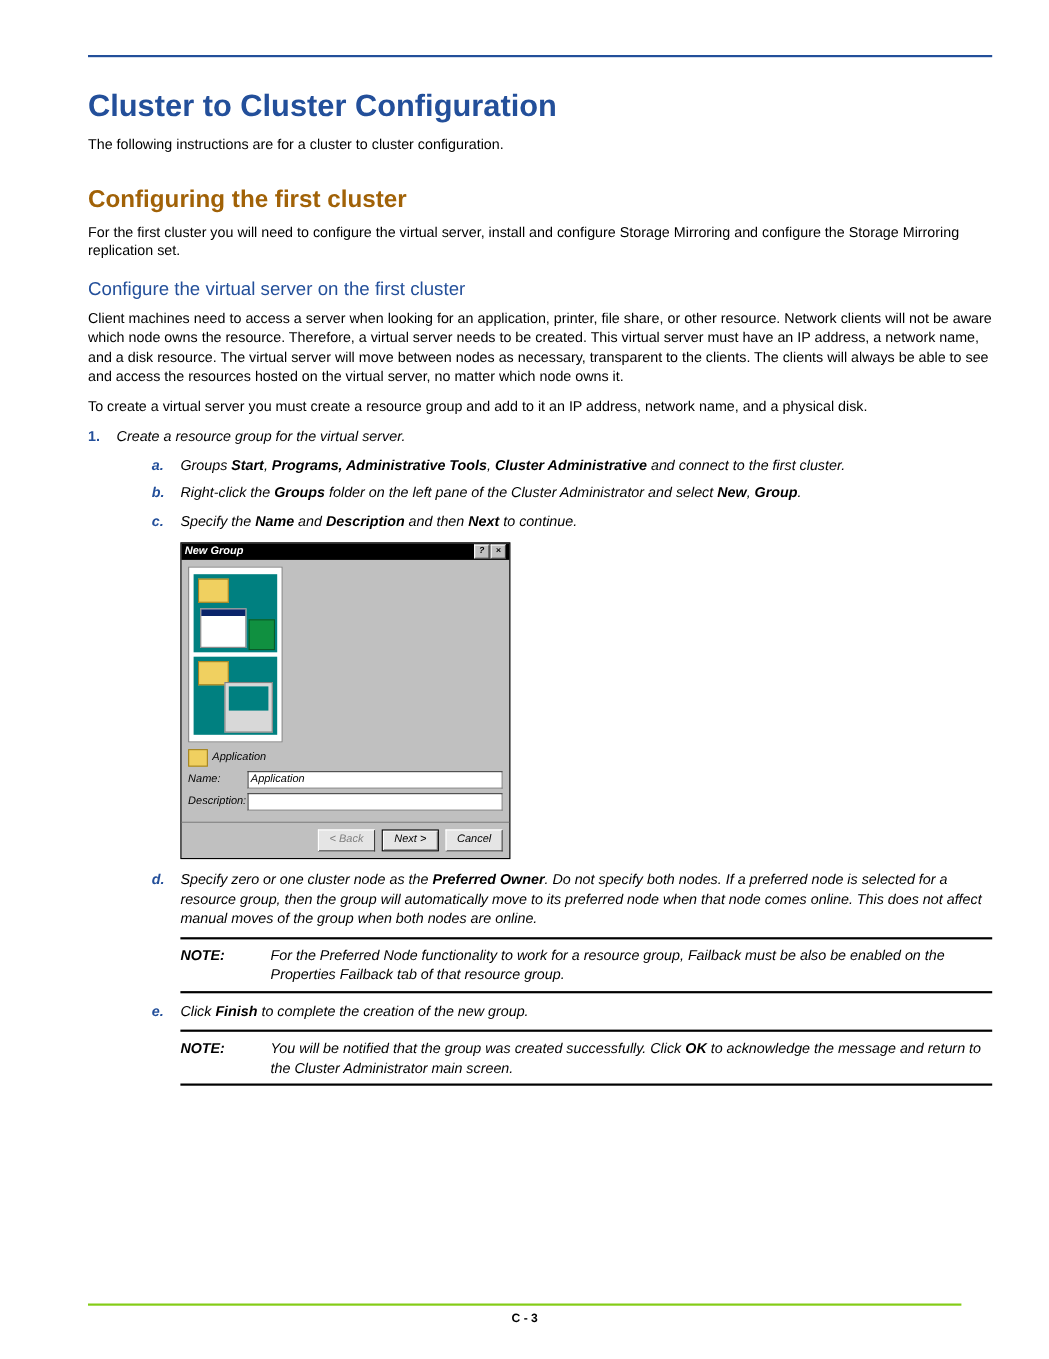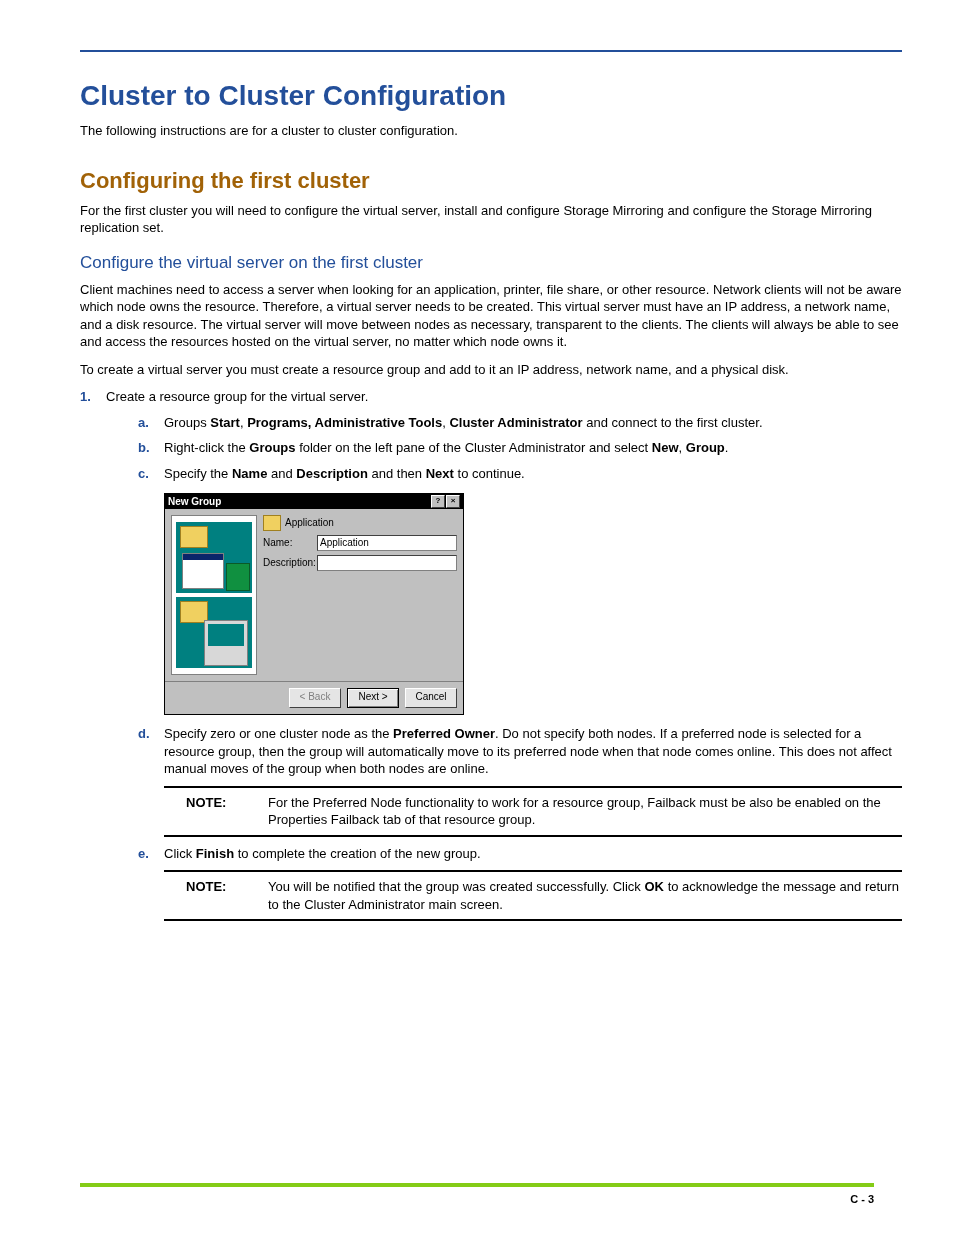--- a/index.html
+++ b/index.html
@@ -68,21 +68,21 @@
     display: flex;
     margin-bottom: 8px;
     font-size: 13px;
     line-height: 1.35;
   }
   .alpha-marker {
     color: #234f9a;
     font-weight: bold;
     min-width: 26px;
   }
-  .sub-content { flex: 1; }
+  .sub-content { flex: 1; font-style: italic; }
   b { font-weight: bold; }
   .dialog-wrap {
     margin: 10px 0 10px 58px;
   }
   .dialog {
     width: 298px;
     border: 1px solid #000;
     background: #c0c0c0;
     font-family: Tahoma, Arial, sans-serif;
   }
@@ -110,20 +110,21 @@
     font-size: 8px;
     line-height: 9px;
     text-align: center;
     color: #000;
     font-weight: bold;
   }
   .dlg-body {
     display: flex;
     padding: 6px;
     gap: 6px;
+    flex-direction: column;
   }
   .dlg-art {
     width: 86px;
     height: 160px;
     background: #fff;
     border: 1px solid #808080;
     display: flex;
     flex-direction: column;
     justify-content: space-between;
     padding: 4px;
@@ -234,28 +235,27 @@
     border-bottom: 2px solid #000;
     padding: 6px 0;
     font-size: 13px;
     line-height: 1.35;
     display: flex;
   }
   .note-label {
     font-weight: bold;
     width: 82px;
     flex-shrink: 0;
-    margin-left: 22px;
   }
   .note-text { flex: 1; }
   .footer {
     position: absolute;
     left: 80px; right: 80px; bottom: 30px;
-    border-top: 4px solid #84cc16;
-    text-align: right;
+    border-top: 2px solid #84cc16;
+    text-align: center;
     font-size: 11px;
     font-weight: bold;
     padding-top: 6px;
   }
 </style>
 </head>
 <body>
 <div class="page">
   <div class="top-rule"></div>
 
@@ -272,21 +272,21 @@
   <ol class="ol-num">
     <li>
       <span class="num-marker">1.</span>
       <div class="sub-content">
         <span>Create a resource group for the virtual server.</span>
 
         <ul class="sub-list">
           <li>
             <span class="alpha-marker">a.</span>
             <div class="sub-content">
-              <span>Groups</span> <b>Start</b><span>, </span><b>Programs, Administrative Tools</b><span>, </span><b>Cluster Administrator</b> <span>and connect to the first cluster.</span>
+              <span>Groups</span> <b>Start</b><span>, </span><b>Programs, Administrative Tools</b><span>, </span><b>Cluster Administrative</b> <span>and connect to the first cluster.</span>
             </div>
           </li>
           <li>
             <span class="alpha-marker">b.</span>
             <div class="sub-content">
               <span>Right-click the</span> <b>Groups</b> <span>folder on the left pane of the Cluster Administrator and select</span> <b>New</b><span>, </span><b>Group</b><span>.</span>
             </div>
           </li>
           <li>
             <span class="alpha-marker">c.</span>

